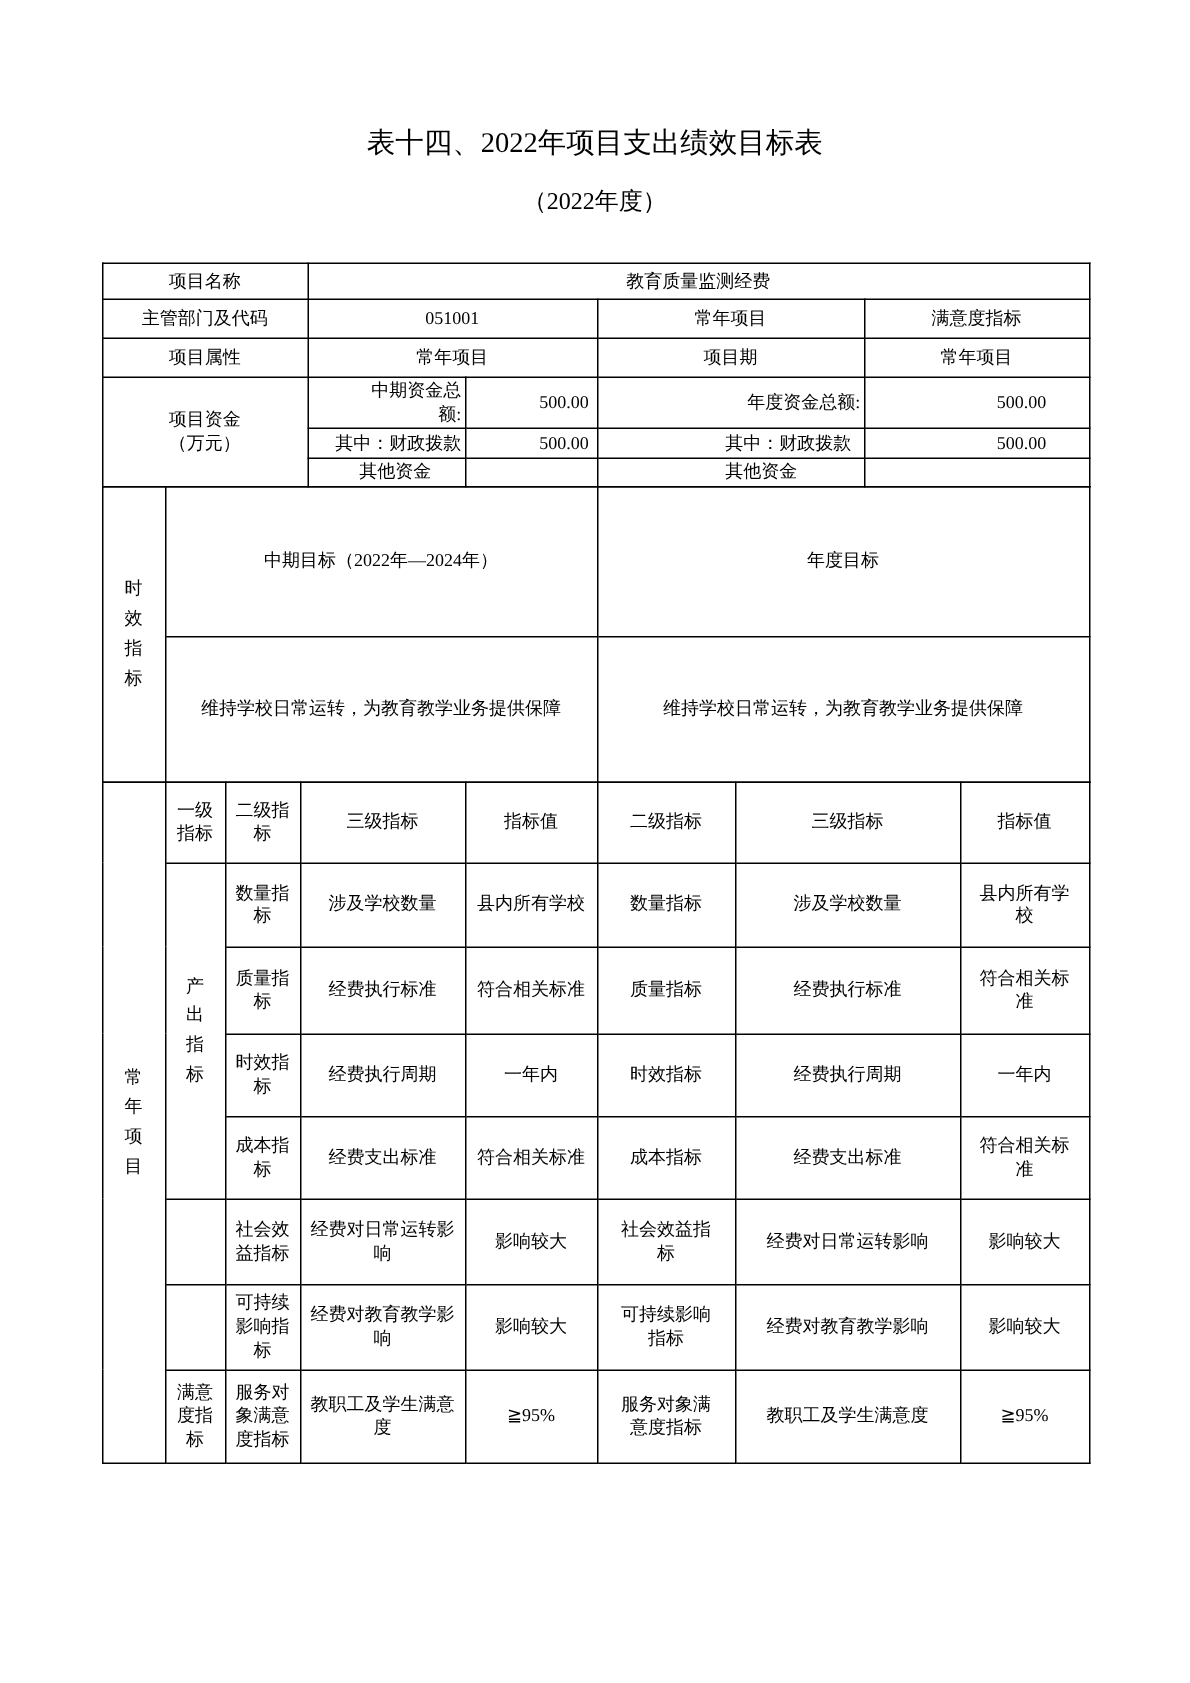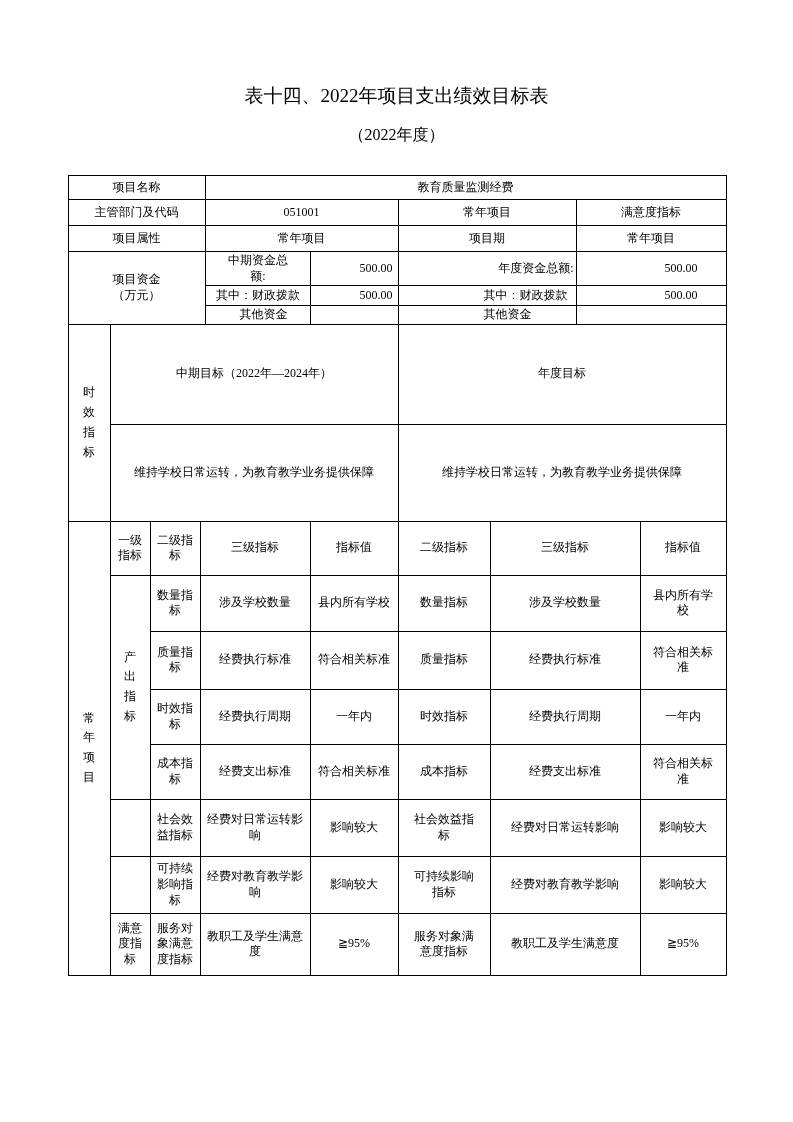--- a/index.html
+++ b/index.html
@@ -15,21 +15,21 @@
   table.t {
     width: 658px; table-layout: fixed; border-collapse: collapse;
     font-size: 12px; line-height: 1.3; margin-top: 32px;
   }
   table.t + table.t { margin-top: -1px; }
   td {
     border: 1px solid #000; padding: 1px 2px;
     text-align: center; vertical-align: middle;
     white-space: pre-line; word-break: break-all; overflow: hidden;
   }
-  td.left  { text-align: center; padding-left: 3px; }
+  td.left  { text-align: right; padding-left: 3px; }
   td.pl7   { text-align: right; padding-left: 7px; }
   td.ind34 { text-align: left; padding-left: 34px; }
   td.ind85 { text-align: left; padding-left: 85px; }
   td.amt   { text-align: right; padding-right: 5px; }
   td.amtr  { text-align: right; padding-right: 28px; }
   td.c6 { padding: 2px 14px; }
   td.c8 { padding: 2px 12px; }
   .vtext { display: inline-block; width: 1.15em; line-height: 1.65; word-break: break-all; }
 </style>
 </head>

